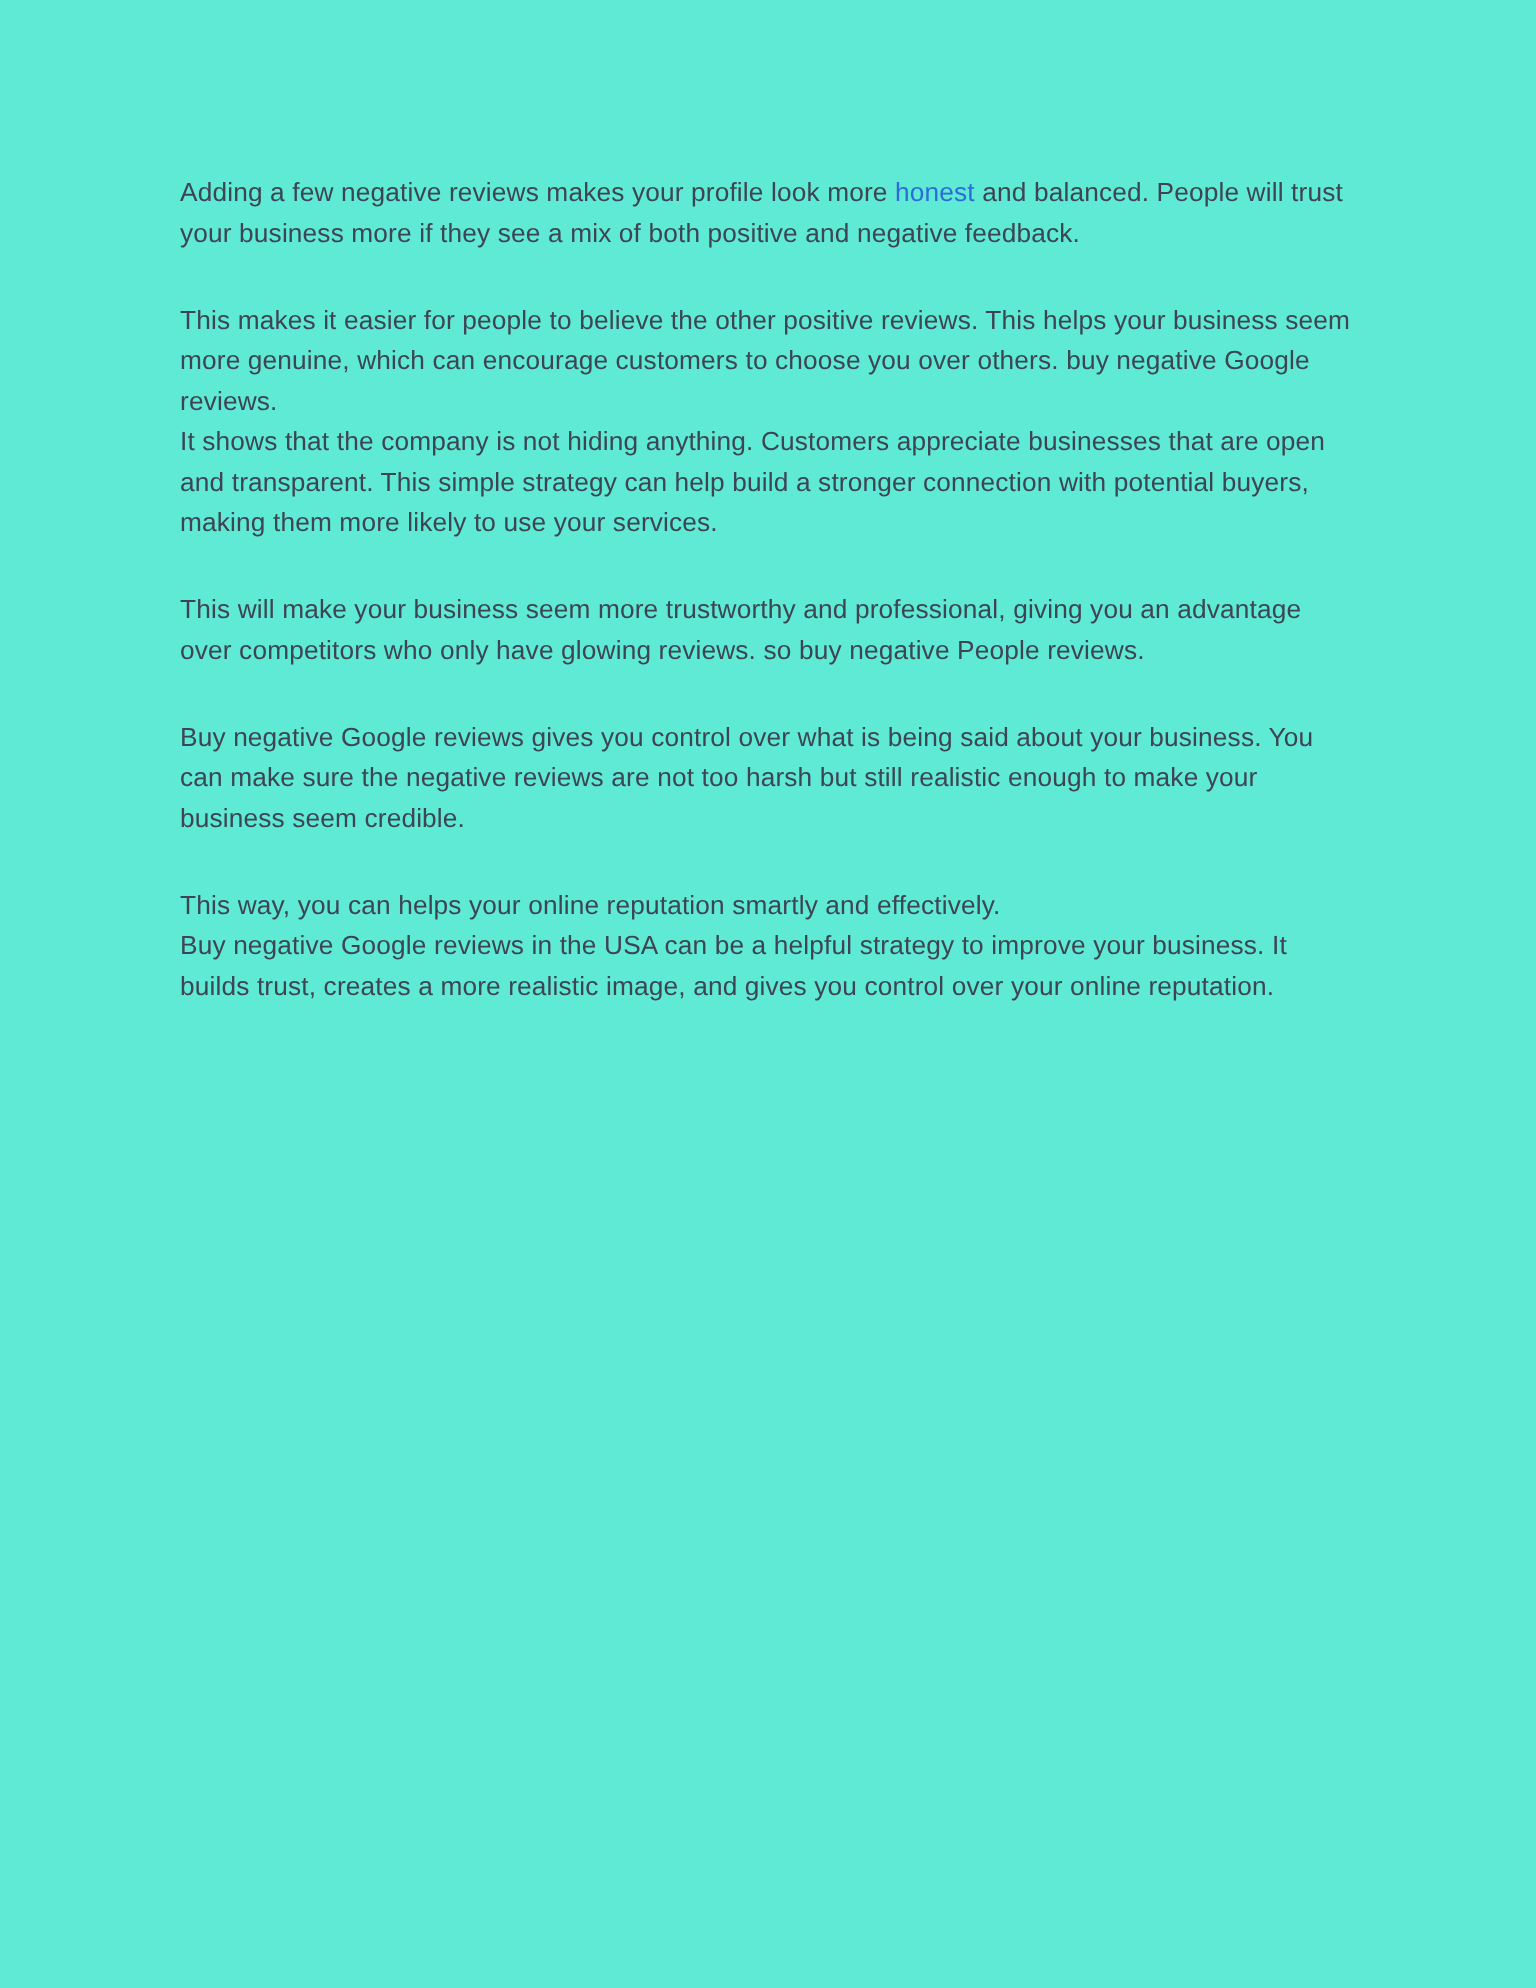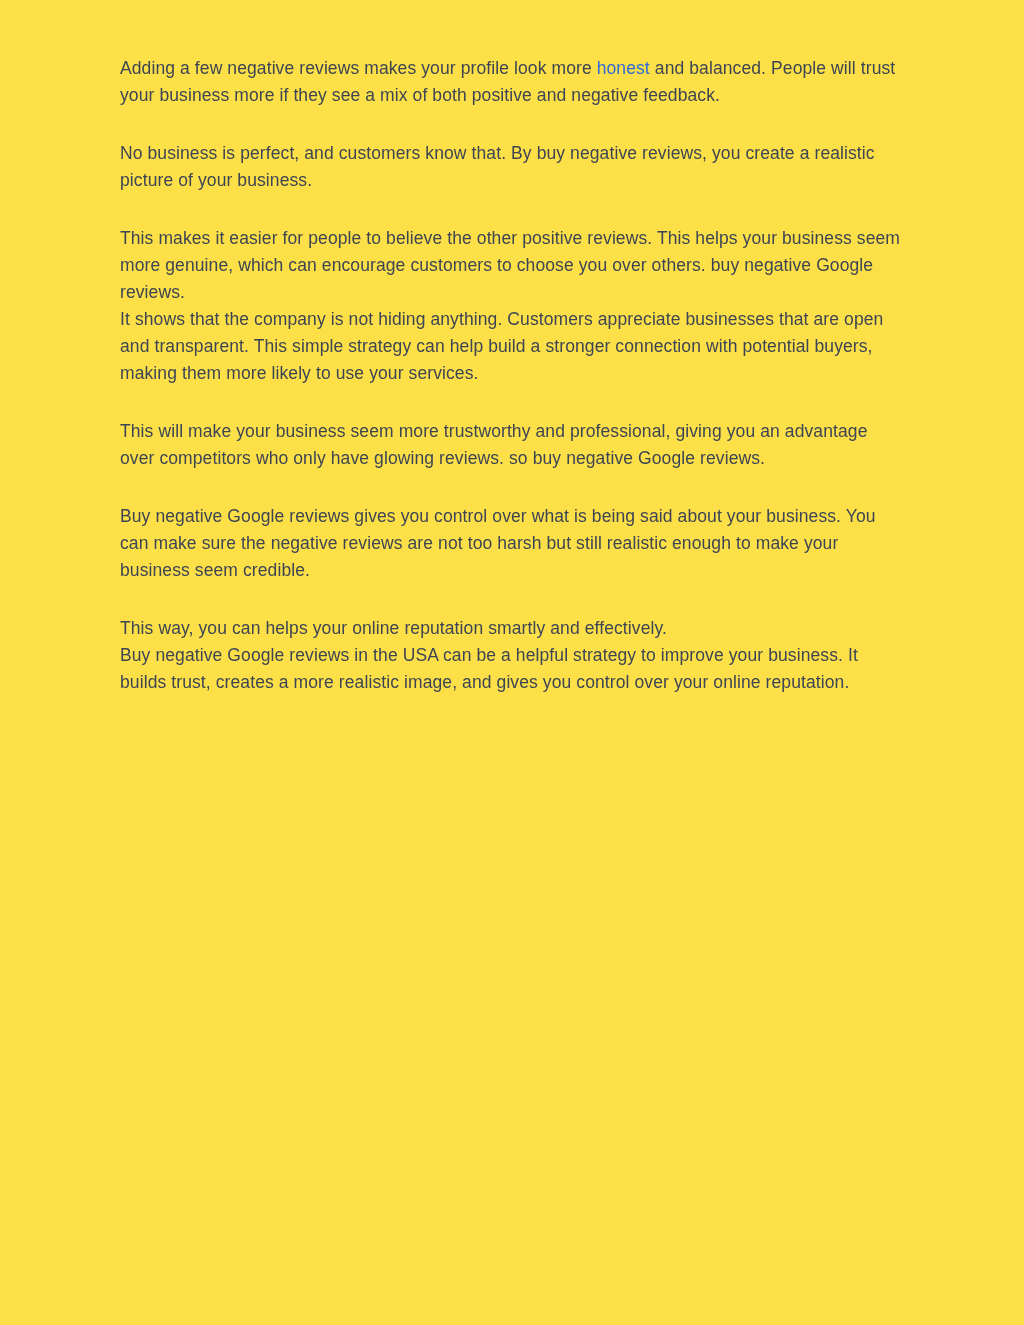--- a/index.html
+++ b/index.html
@@ -10,22 +10,22 @@
   body {
     width: 1024px;
     height: 1325px;
     overflow: hidden;
     font-family: "Liberation Sans", sans-serif;
   }
   .doc-page {
     box-sizing: border-box;
     width: 1024px;
     height: 1325px;
-    padding: 55px 118px 0 120px;
-    background: #fde047;
+    padding: 115px 118px 0 120px;
+    background: #5eead4;
   }
   .doc-content {
     width: 786px;
   }
   .doc-content p {
     margin: 0 0 31px 0;
     font-size: 17.5px;
     line-height: 27px;
     color: #3d4555;
     letter-spacing: 0.1px;
@@ -39,19 +39,18 @@
     cursor: pointer;
   }
 </style>
 </head>
 <body>
 
 <div class="doc-page">
   <div class="doc-content">
 
   <p><span>Adding a few negative reviews makes your profile look more </span><a href="#">honest</a><span> and balanced. People will trust your business more if they see a mix of both positive and negative feedback.</span></p>
-      <p><span>No business is perfect, and customers know that. By buy negative reviews, you create a realistic picture of your business.</span></p>
       <p><span>This makes it easier for people to believe the other positive reviews. This helps your business seem more genuine, which can encourage customers to choose you over others. buy negative Google reviews.</span><br><span>It shows that the company is not hiding anything. Customers appreciate businesses that are open and transparent. This simple strategy can help build a stronger connection with potential buyers, making them more likely to use your services.</span></p>
-      <p><span>This will make your business seem more trustworthy and professional, giving you an advantage over competitors who only have glowing reviews. so buy negative Google reviews.</span></p>
+      <p><span>This will make your business seem more trustworthy and professional, giving you an advantage over competitors who only have glowing reviews. so buy negative People reviews.</span></p>
       <p><span>Buy negative Google reviews gives you control over what is being said about your business. You can make sure the negative reviews are not too harsh but still realistic enough to make your business seem credible.</span></p>
       <p><span>This way, you can helps your online reputation smartly and effectively.</span><br><span>Buy negative Google reviews in the USA can be a helpful strategy to improve your business. It builds trust, creates a more realistic image, and gives you control over your online reputation.</span></p>
     </div>
 </div>
 
 </body></html>

